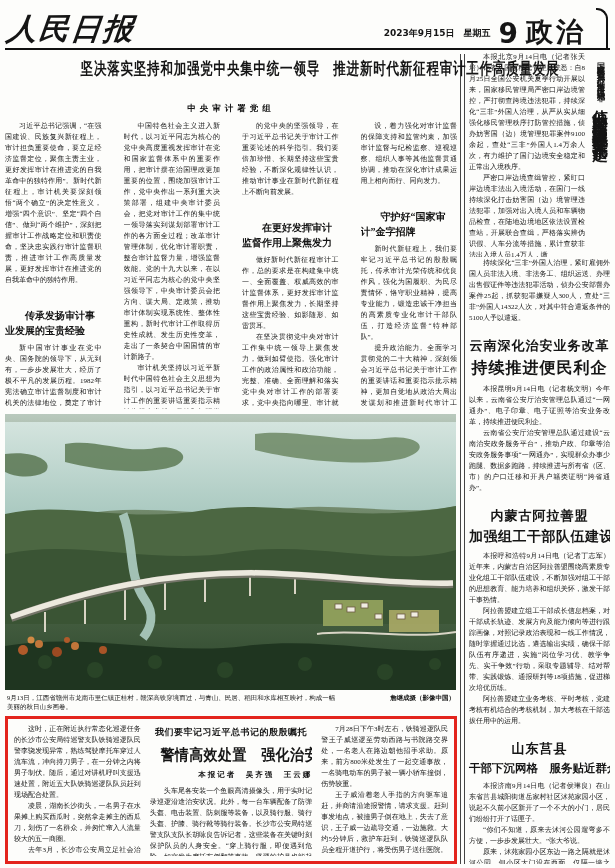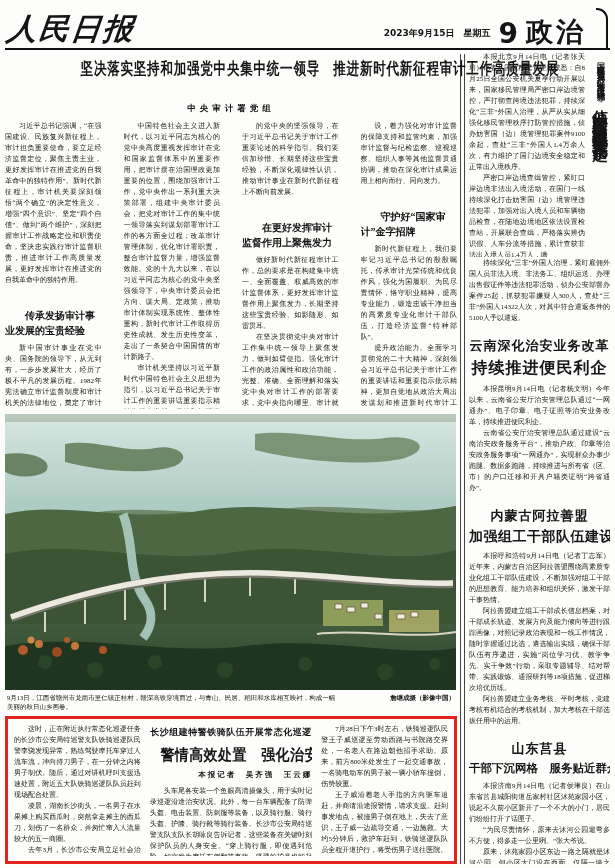--- a/index.html
+++ b/index.html
@@ -189,21 +189,21 @@
         </figcaption>
       </figure>
 
       <article class="redbox">
         <div class="rb-col">
             <p class="para">这时，正在附近执行常态化巡逻任务的长沙市公安局特巡警支队铁骑巡逻队民警李骁发现异常，熟练驾驶摩托车穿过人流车流，冲向持刀男子，在一分钟之内将男子制伏。随后，通过对讲机呼叫支援迅速处置，附近五大队铁骑巡逻队队员赶到现场配合处置。</p>
             <p class="para">凌晨，湖南长沙街头，一名男子在水果摊上购买西瓜时，突然拿走摊主的西瓜刀，划伤了一名群众，并匆忙窜入人流量较大的五一商圈。</p>
             <p class="para">去年3月，长沙市公安局立足社会治安形势和警务实战需求，在特巡警支队组建一支特警铁骑队伍，每天有600名警力骑乘特警摩托车，在早上7时至晚上10时之间开展常态化巡逻。</p>
           </div>
         <div class="rb-col mid">
-          <div class="rb-shoulder">长沙组建特警铁骑队伍开展常态化巡逻</div>
+          <div class="rb-shoulder">我们要牢记习近平总书记的殷殷嘱托</div>
           <h2 class="rb-headline"><span>警情高效处置　强化治安管控</span></h2>
           <div class="rb-byline">本报记者　吴齐强　王云娜</div>
           <div>
               <p class="para">头车尾各安装一个鱼眼高清摄像头，用于实时记录巡逻沿途治安状况。此外，每一台车辆配备了防弹头盔、电击装置、防刺服等装备，以及骑行服、骑行头盔、护膝、骑行靴等骑行装备。长沙市公安局特巡警支队支队长胡咏良告诉记者，这些装备在关键时刻保护队员的人身安全。“穿上骑行服，即便遇到危险，如突发生摩托车侧翻等事故，坚硬的护具也能起到一定的保护作用，避免发生骨折等情况。”</p>
             </div>
         </div>
         <div class="rb-col">
             <p class="para">7月28日下午3时左右，铁骑巡逻队民警王子威巡逻至劳动西路与书院路交界处，一名老人在路边朝他招手求助。原来，前方800米处发生了一起交通事故，一名骑电动车的男子被一辆小轿车撞倒，伤势较重。</p>
             <p class="para">王子威沿着老人手指的方向驱车追赶，并商请沿途报警情，请求支援。赶到事发地点，被撞男子倒在地上，失去了意识，王子威一边疏导交通，一边施救。大约5分钟后，救护车赶到，铁骑巡逻队队员全程开道护行，将受伤男子送往医院。</p>
             <p class="para">“长沙特警铁骑的优势在于快速、灵活、小巧，能穿梭于拥挤的人流车流，利用狭窄的街头小巷，第一时间赶到现场，实现快速响应。”长沙市公安局局长介绍，特警铁骑队伍开展勤务以来，共参与处置突发警情4900余起，帮助救助群众3.8万余人，全市可防性案件发案数同比下降46.39%。</p>
@@ -246,21 +246,21 @@
             <p class="para">阿拉善盟建立组工干部成长信息档案，对干部成长轨迹、发展方向及能力倾向等进行跟踪画像，对照记录政治表现和一线工作情况，随时掌握通过比选，遴选输出实绩，确保干部队伍有序递进，实施“岗位学习优、教学争先、实干争效”行动，采取专题辅导、结对帮带、实践锻炼、通报研判等18项措施，促进梯次培优历练。</p>
             <p class="para">阿拉善盟建立业务考核、平时考核，党建考核有机结合的考核机制，加大考核在干部选拔任用中的运用。</p>
           </div>
       </article>
 
       <article class="r-art">
         <div class="r-shoulder">山东莒县</div>
         <h2 class="r-headline h-small">干部下沉网格　服务贴近群众</h2>
         <div>
             <p class="para">本报济南9月14日电（记者侯琳良）在山东省莒县城阳街道岳家村社区沭苑家园小区，说起不久前小区新开了一个不大的小门，居民们纷纷打开了话匣子。</p>
-            <p class="para">“为民尽责情怀，原来去沭河公园遛弯多不方便，得多走一公里咧。”张大爷说。</p>
+            <p class="para">“你们不知道，原来去沭河公园遛弯多不方便，一步步发展壮大。”张大爷说。</p>
             <p class="para">原来，沭苑家园小区东边一路之隔就是沭河公园，但小区大门设在西面，仅隔一墙之隔，要到沭河公园，居民却不得不绕行，接送孩子上下学，外出购物乘车十分不方便。</p>
           </div>
 
       </article>
 
     </aside>
   </div>
 </div>
 
 </body></html>

